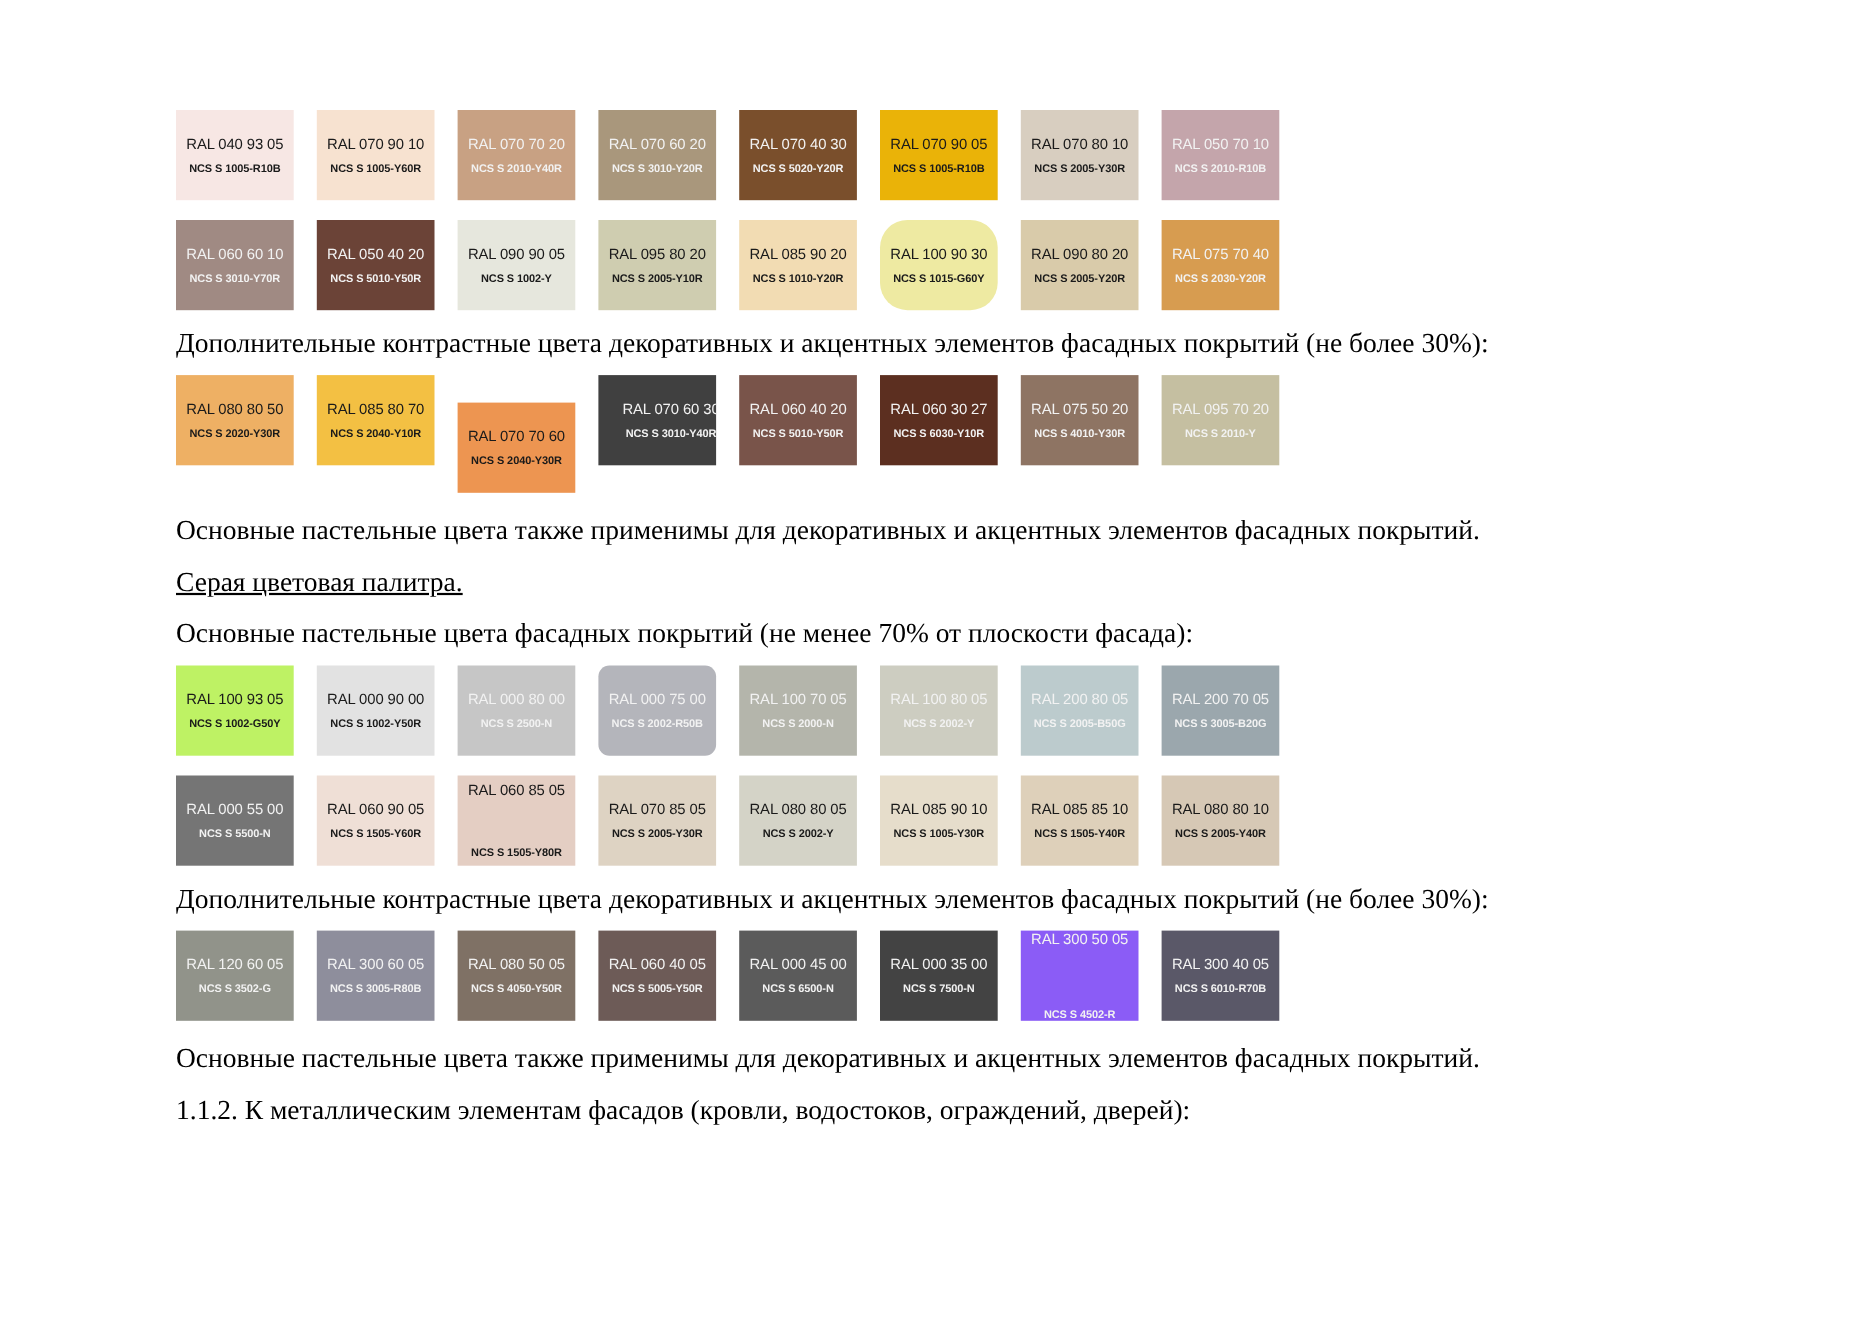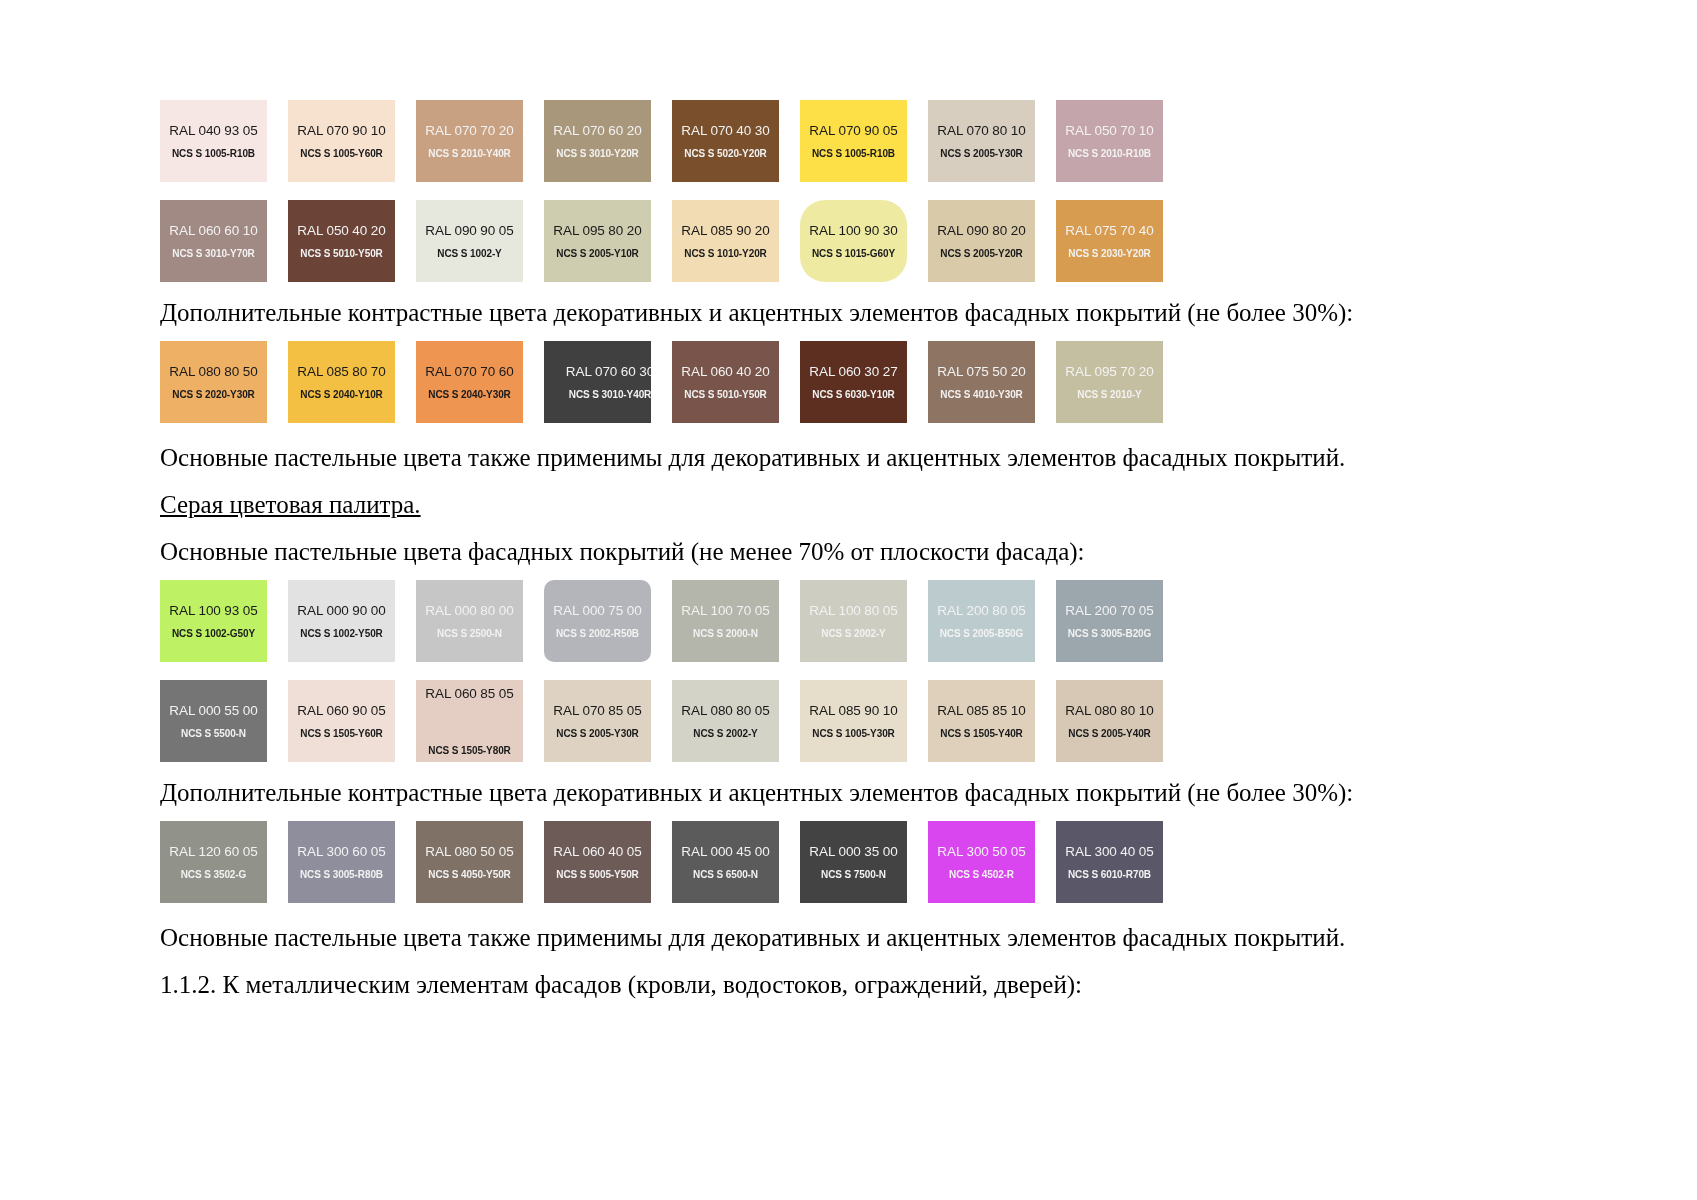--- a/index.html
+++ b/index.html
@@ -101,21 +101,21 @@
           <div class="ncs">NCS S 2010-Y40R</div>
         </div>
         <div class="swatch light-text" style="background: rgb(169, 151, 124);">
           <div class="ral">RAL 070 60 20</div>
           <div class="ncs">NCS S 3010-Y20R</div>
         </div>
         <div class="swatch light-text" style="background: rgb(122, 79, 44);">
           <div class="ral">RAL 070 40 30</div>
           <div class="ncs">NCS S 5020-Y20R</div>
         </div>
-        <div class="swatch dark-text" style="background: #fde047;">
+        <div class="swatch dark-text" style="background: #eab308;">
           <div class="ral">RAL 070 90 05</div>
           <div class="ncs">NCS S 1005-R10B</div>
         </div>
         <div class="swatch dark-text" style="background: rgb(216, 206, 192);">
           <div class="ral">RAL 070 80 10</div>
           <div class="ncs">NCS S 2005-Y30R</div>
         </div>
         <div class="swatch light-text" style="background: rgb(196, 165, 171);">
           <div class="ral">RAL 050 70 10</div>
           <div class="ncs">NCS S 2010-R10B</div>
@@ -158,21 +158,21 @@
       <div class="para gap-before-para">Дополнительные контрастные цвета декоративных и акцентных элементов фасадных покрытий (не более 30%):</div>
       <div class="swatch-row r-top gap-after-para">
         <div class="swatch dark-text" style="background: rgb(238, 176, 100);">
           <div class="ral">RAL 080 80 50</div>
           <div class="ncs">NCS S 2020-Y30R</div>
         </div>
         <div class="swatch dark-text" style="background: rgb(243, 192, 67);">
           <div class="ral">RAL 085 80 70</div>
           <div class="ncs">NCS S 2040-Y10R</div>
         </div>
-        <div class="swatch dark-text" style="background: rgb(237, 149, 81);">
+        <div class="swatch dark-text" style="background: rgb(237, 149, 81); margin-top: 25px;">
           <div class="ral">RAL 070 70 60</div>
           <div class="ncs">NCS S 2040-Y30R</div>
         </div>
         <div class="swatch light-text" style="background: #404040; padding-left: 25px;">
           <div class="ral">RAL 070 60 30</div>
           <div class="ncs">NCS S 3010-Y40R</div>
         </div>
         <div class="swatch light-text" style="background: rgb(121, 84, 74);">
           <div class="ral">RAL 060 40 20</div>
           <div class="ncs">NCS S 5010-Y50R</div>
@@ -280,21 +280,21 @@
           <div class="ncs">NCS S 5005-Y50R</div>
         </div>
         <div class="swatch light-text" style="background: rgb(91, 91, 91);">
           <div class="ral">RAL 000 45 00</div>
           <div class="ncs">NCS S 6500-N</div>
         </div>
         <div class="swatch light-text" style="background: rgb(67, 67, 67);">
           <div class="ral">RAL 000 35 00</div>
           <div class="ncs">NCS S 7500-N</div>
         </div>
-        <div class="swatch light-text" style="background: #d946ef;">
+        <div class="swatch light-text" style="background: #8b5cf6; justify-content: space-between;">
           <div class="ral">RAL 300 50 05</div>
           <div class="ncs">NCS S 4502-R</div>
         </div>
         <div class="swatch light-text" style="background: rgb(90, 88, 104);">
           <div class="ral">RAL 300 40 05</div>
           <div class="ncs">NCS S 6010-R70B</div>
         </div>
       </div>
       <div class="para gap-before-para">Основные пастельные цвета также применимы для декоративных и акцентных элементов фасадных покрытий.</div>
       <div class="para gap-before-para">1.1.2. К металлическим элементам фасадов (кровли, водостоков, ограждений, дверей):</div>

